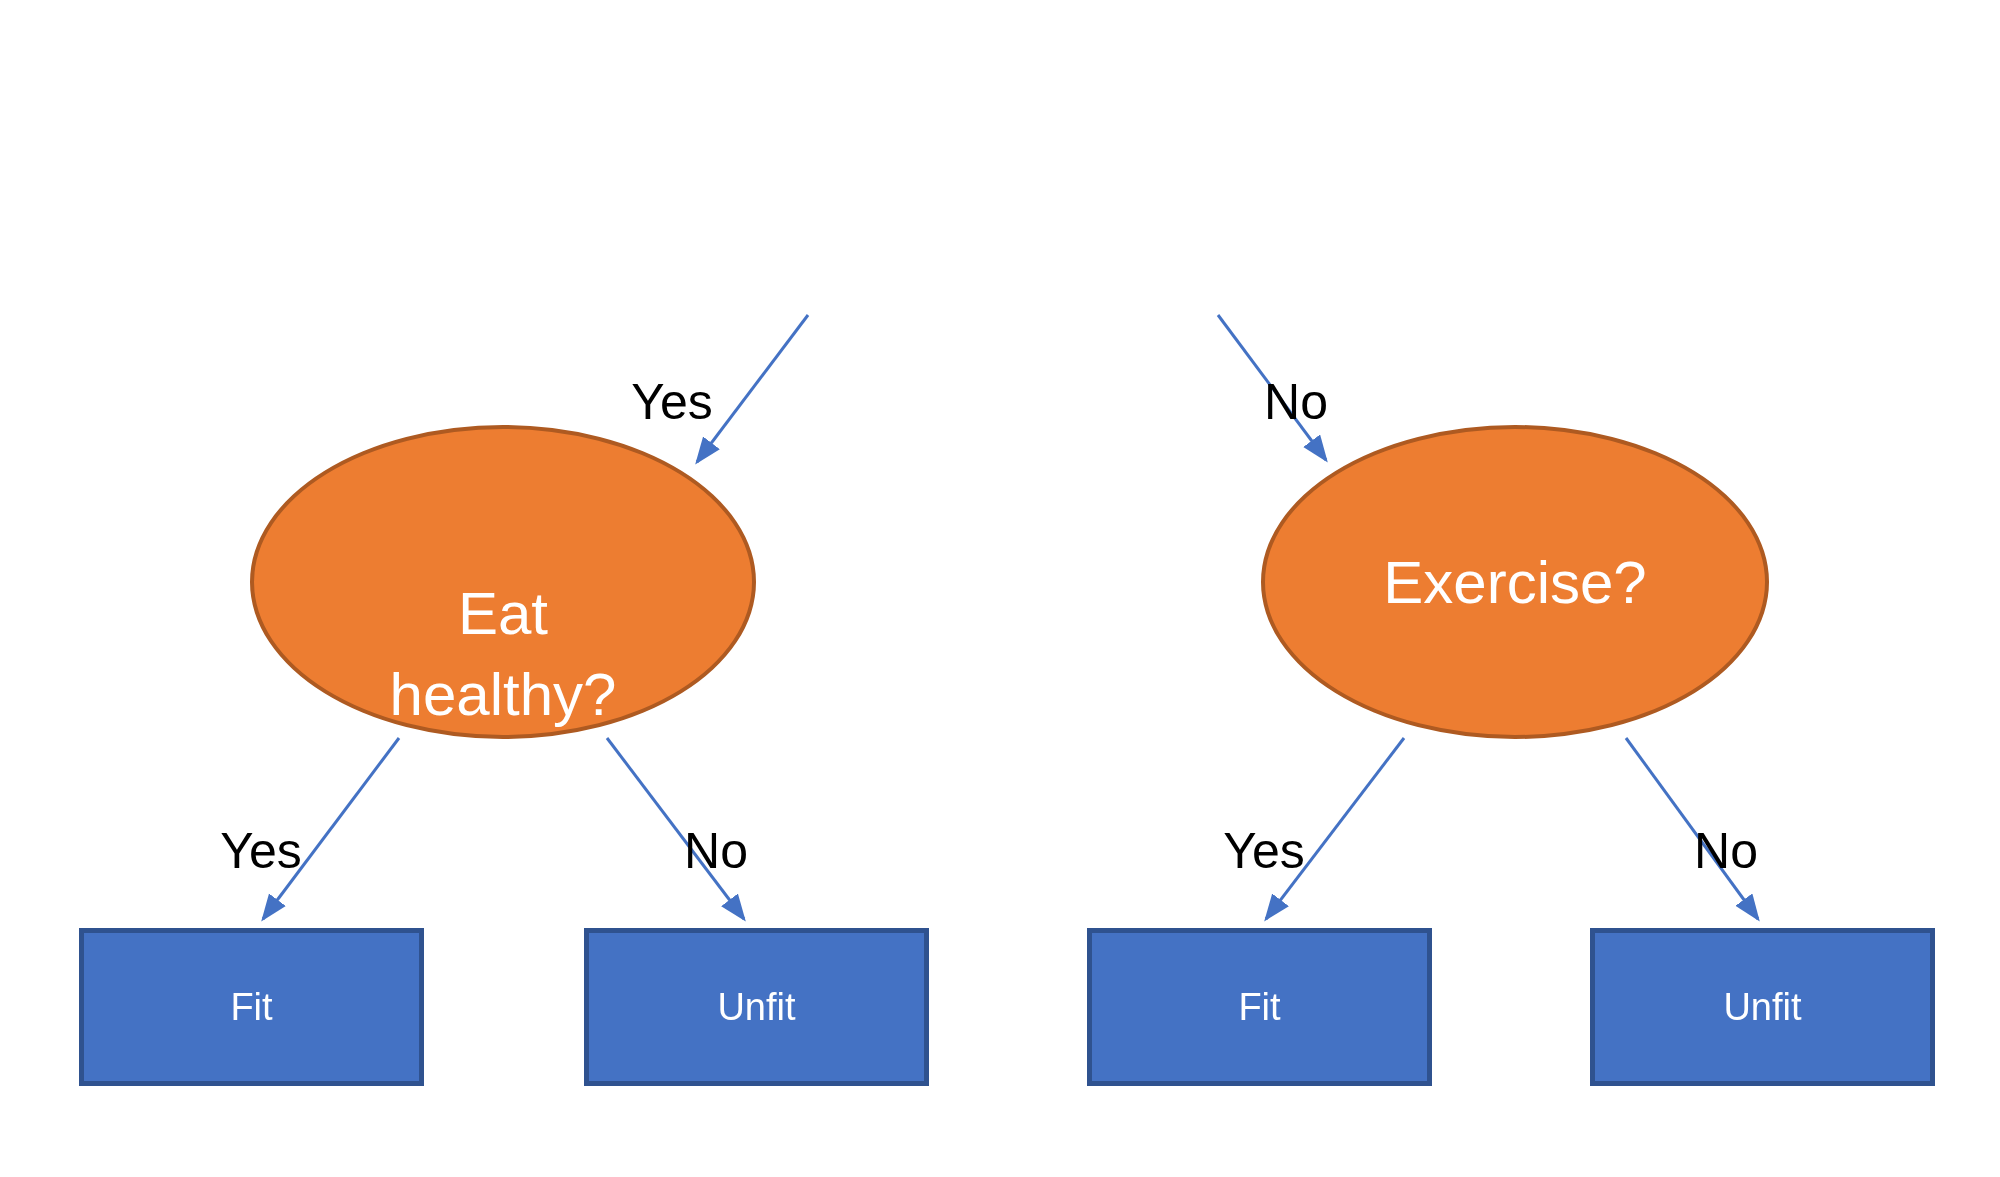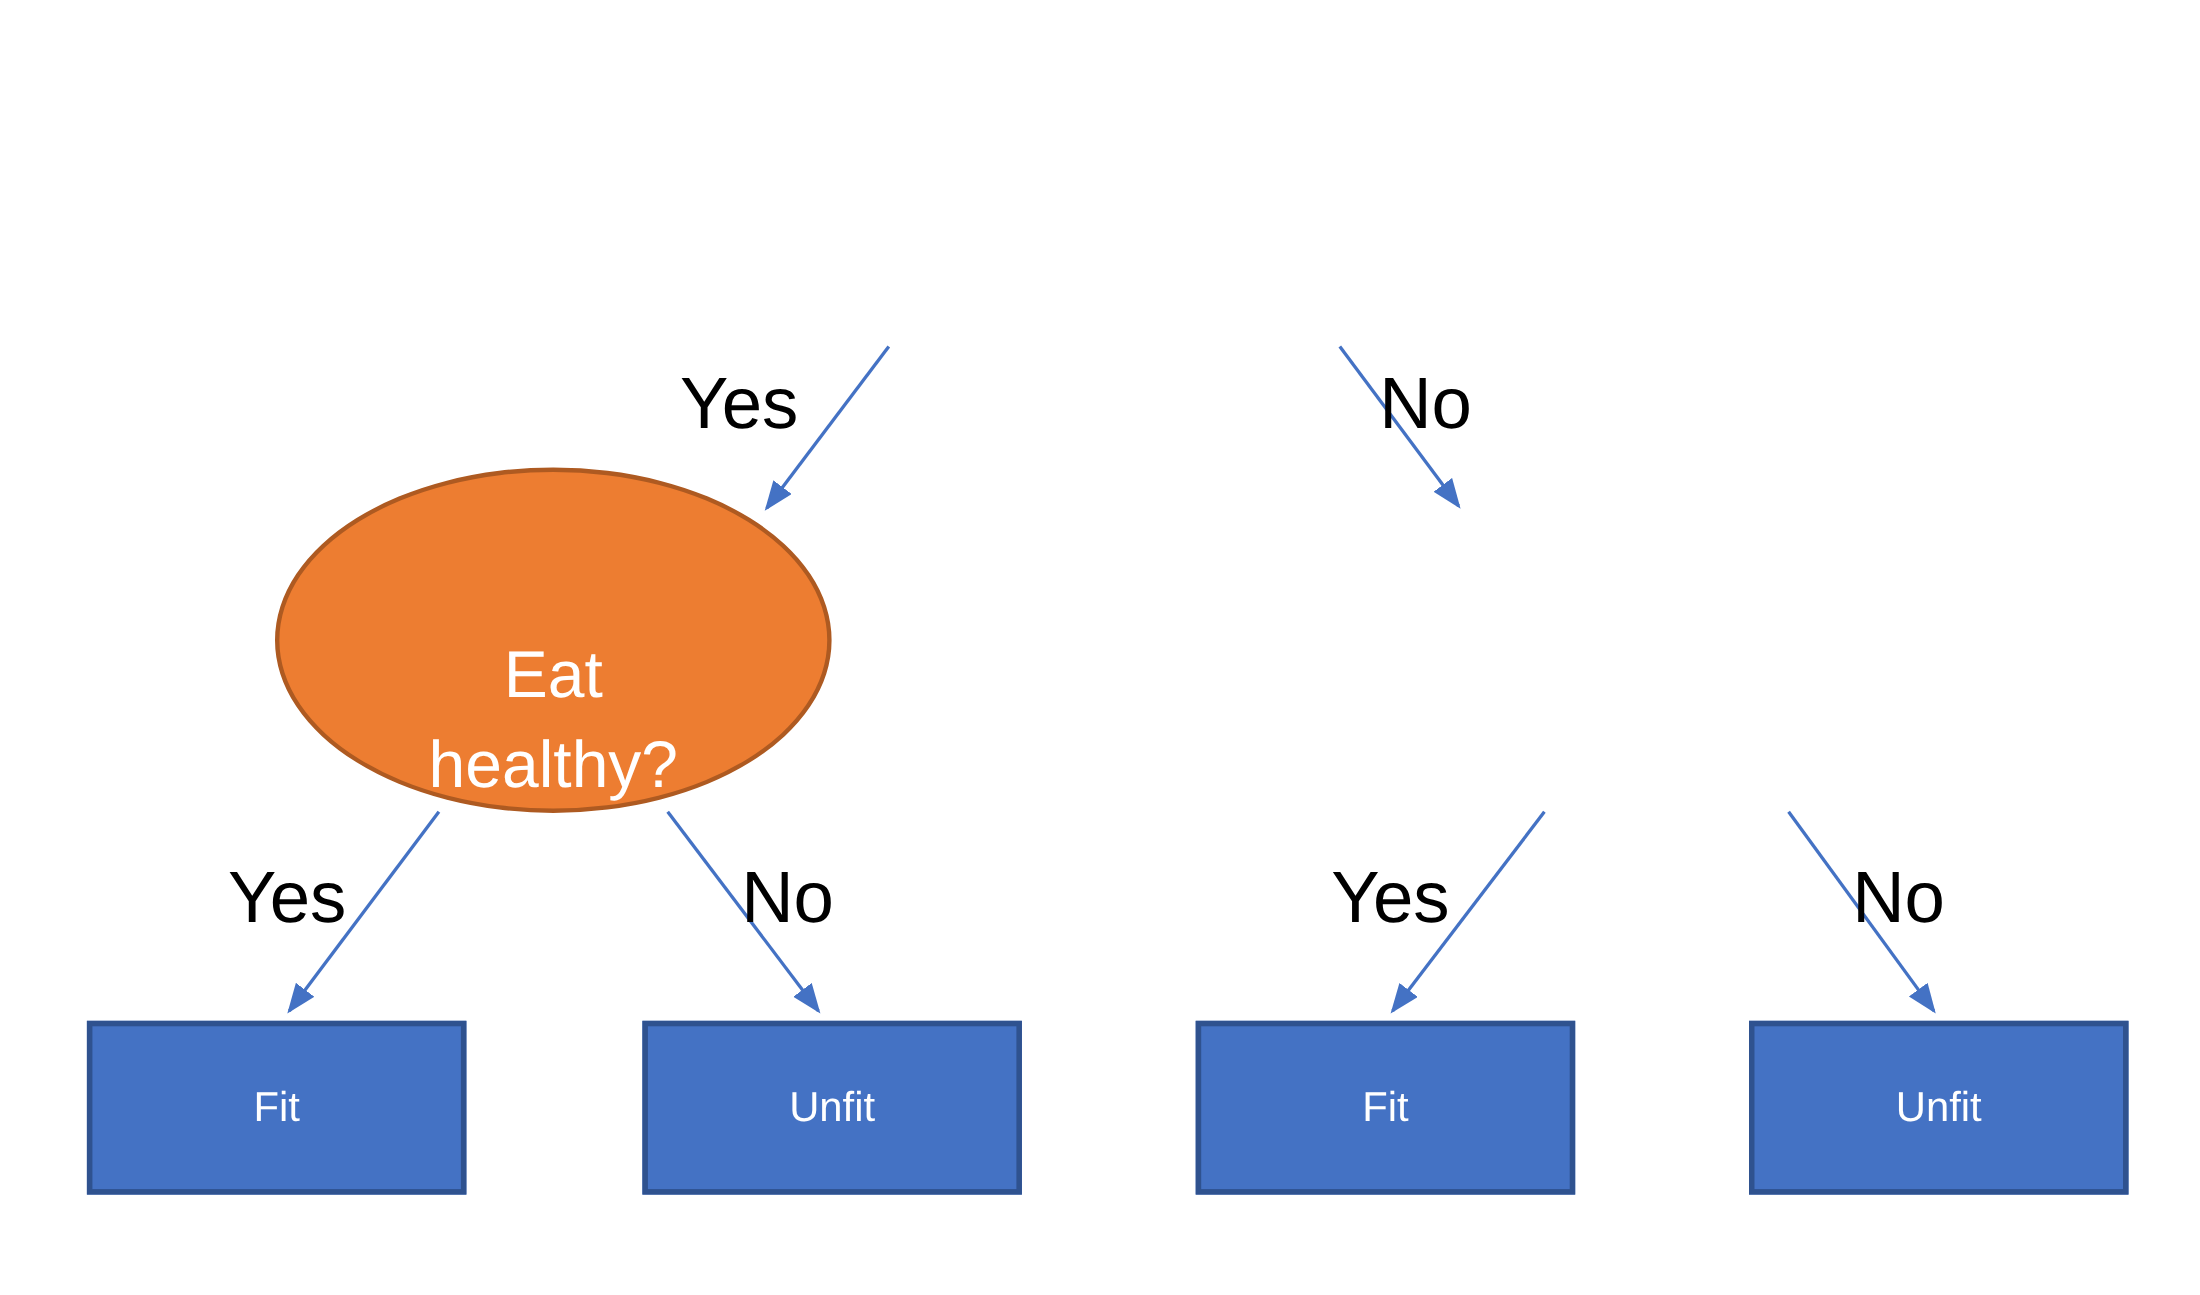--- a/index.html
+++ b/index.html
@@ -62,23 +62,24 @@
   .node-eat      {left:250px;  top:425px; width:506px; height:314px;align-items:flex-end;}
   .node-eat .node-label{width:330px;}
   .node-exercise {left:1261px; top:425px; width:508px; height:314px;}
   .node-fit-left    {left:79px;   top:928px; width:345px; height:158px;}
   .node-unfit-left  {left:584px;  top:928px; width:345px; height:158px;}
   .node-fit-right   {left:1087px; top:928px; width:345px; height:158px;}
   .node-unfit-right {left:1590px; top:928px; width:345px; height:158px;}
   .edge-label{
     position:absolute;
     transform:translate(-50%,-50%);
-    font-size:66px;
+    font-size:50px;
     color:var(--label-text,#000000);
     white-space:nowrap;
+    margin-top:36px;
   }
   .lbl-root-yes     {left:672px;  top:366px;}
   .lbl-root-no      {left:1296px; top:366px;}
   .lbl-eat-yes      {left:261px;  top:815px;}
   .lbl-eat-no       {left:716px;  top:815px;}
   .lbl-exercise-yes {left:1264px; top:815px;}
   .lbl-exercise-no  {left:1726px; top:815px;}
 </style>
 </head>
 <body>
@@ -97,20 +98,23 @@
     <line class="edge-line" x1="607" y1="738" x2="744" y2="919" marker-end="url(#arrowhead)"></line>
     <line class="edge-line" x1="1404" y1="738" x2="1266" y2="919" marker-end="url(#arrowhead)"></line>
     <line class="edge-line" x1="1626" y1="738" x2="1758" y2="919" marker-end="url(#arrowhead)"></line>
   </svg>
 
 
   <div class="node decision node-eat">
     <span class="node-label">Eat healthy?</span>
   </div>
 
+  <div class="node decision node-exercise">
+    <span class="node-label">Exercise?</span>
+  </div>
 
   <div class="node leaf node-fit-left">
     <span class="node-label">Fit</span>
   </div>
 
   <div class="node leaf node-unfit-left">
     <span class="node-label">Unfit</span>
   </div>
 
   <div class="node leaf node-fit-right">

